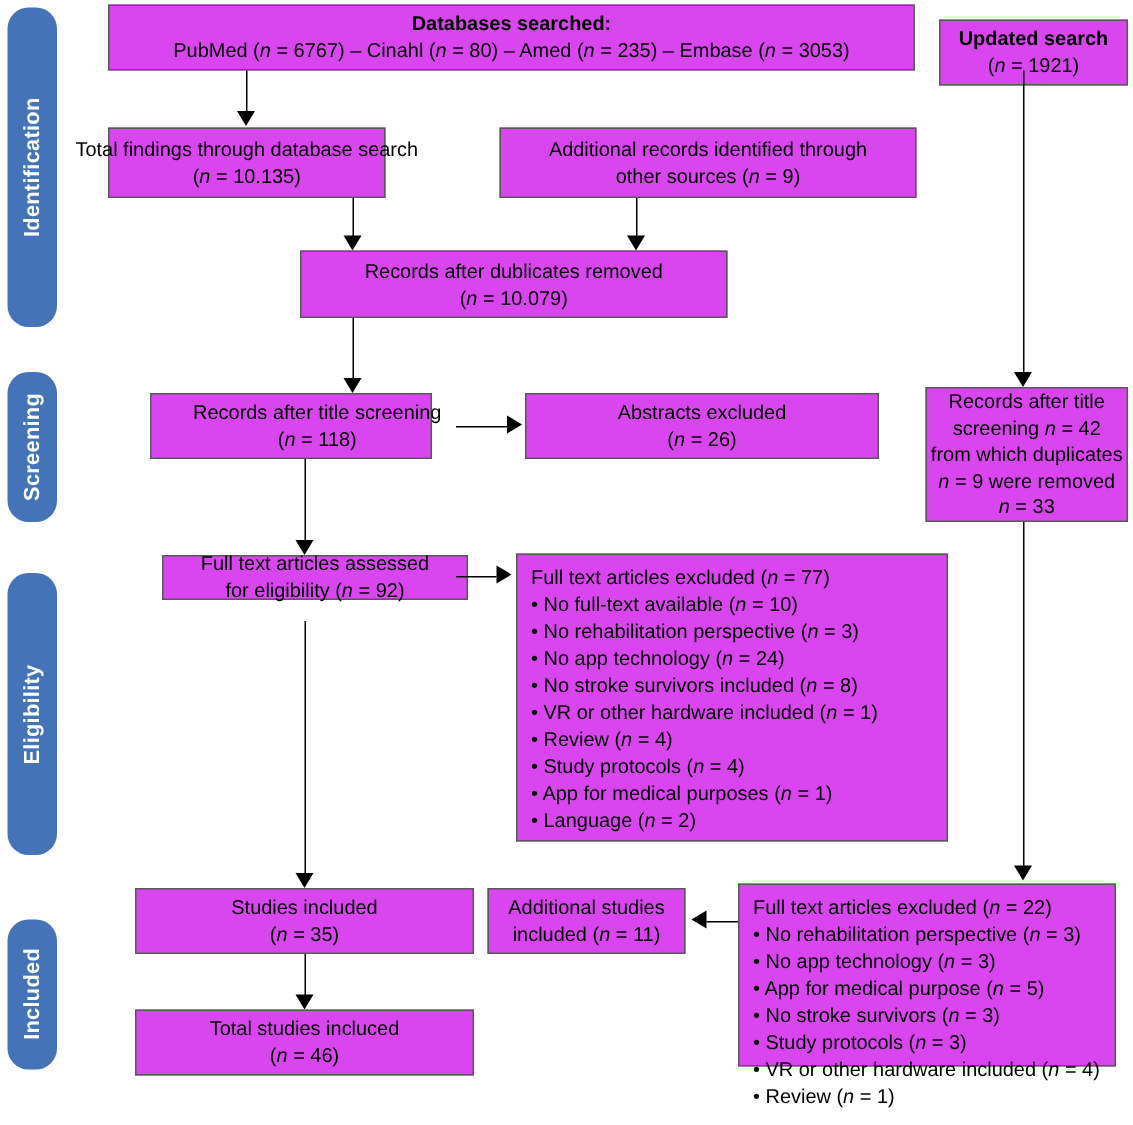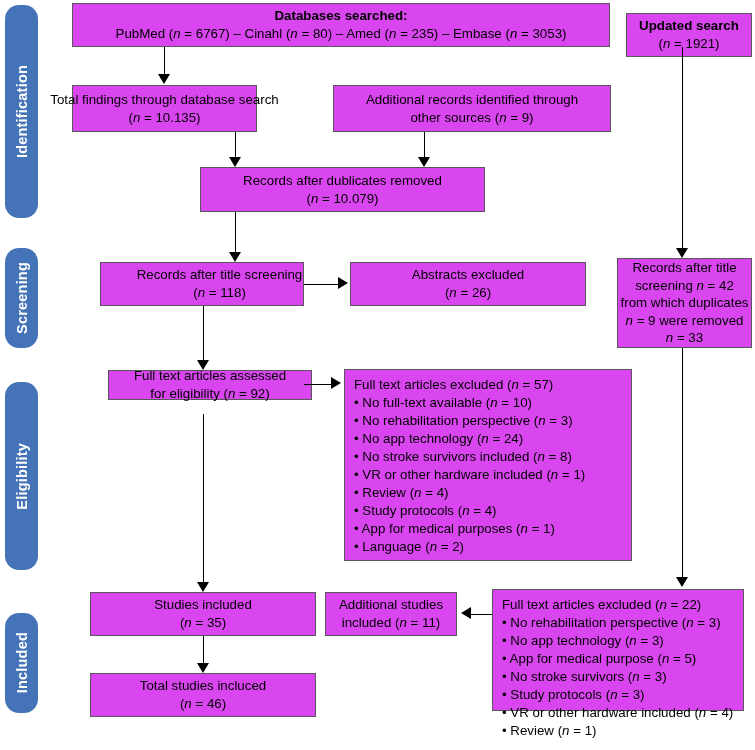--- a/index.html
+++ b/index.html
@@ -153,21 +153,21 @@
   <div class="arrow-down" style="left:418px; top:157px;"></div>
 
   <div class="box" style="left:186px; top:167px; width:285px; height:45px;margin-left:14px;">
     <span class="line">Records after dublicates removed</span>
     <span class="line"><span>(</span><span class="ital">n</span><span> = 10.079)</span></span>
   </div>
 
   <div class="vline" style="left:235px; top:212px; height:42px;"></div>
   <div class="arrow-down" style="left:229px; top:252px;"></div>
 
-  <div class="box" style="left:100px; top:262px; width:204px; height:44px;padding-left:40px;">
+  <div class="box" style="left:100px; top:262px; width:188px; height:44px;padding-left:40px;">
     <span class="line">Records after title screening</span>
     <span class="line"><span>(</span><span class="ital">n</span><span> = 118)</span></span>
   </div>
 
   <div class="hline" style="left:304px; top:284px; width:34px;"></div>
   <div class="arrow-right" style="left:338px; top:277px;"></div>
 
   <div class="box" style="left:350px; top:262px; width:236px; height:44px;">
     <span class="line">Abstracts excluded</span>
     <span class="line"><span>(</span><span class="ital">n</span><span> = 26)</span></span>
@@ -189,21 +189,21 @@
 
   <div class="box" style="left:108px; top:370px; width:204px; height:30px;">
     <span class="line">Full text articles assessed</span>
     <span class="line"><span>for eligibility (</span><span class="ital">n</span><span> = 92)</span></span>
   </div>
 
   <div class="hline" style="left:304px; top:384px; width:27px;"></div>
   <div class="arrow-right" style="left:331px; top:377px;"></div>
 
   <div class="box left-align" style="left:344px; top:369px; width:288px; height:192px;">
-    <span class="bullet-line"><span>Full text articles excluded (</span><span class="ital">n</span><span> = 57)</span></span>
+    <span class="bullet-line"><span>Full text articles excluded (</span><span class="ital">n</span><span> = 77)</span></span>
 
     <span class="bullet-line"><span>• No full-text available (</span><span class="ital">n</span><span> = 10)</span></span>
 
     <span class="bullet-line"><span>• No rehabilitation perspective (</span><span class="ital">n</span><span> = 3)</span></span>
 
     <span class="bullet-line"><span>• No app technology (</span><span class="ital">n</span><span> = 24)</span></span>
 
     <span class="bullet-line"><span>• No stroke survivors included (</span><span class="ital">n</span><span> = 8)</span></span>
 
     <span class="bullet-line"><span>• VR or other hardware included  (</span><span class="ital">n</span><span> = 1)</span></span>

